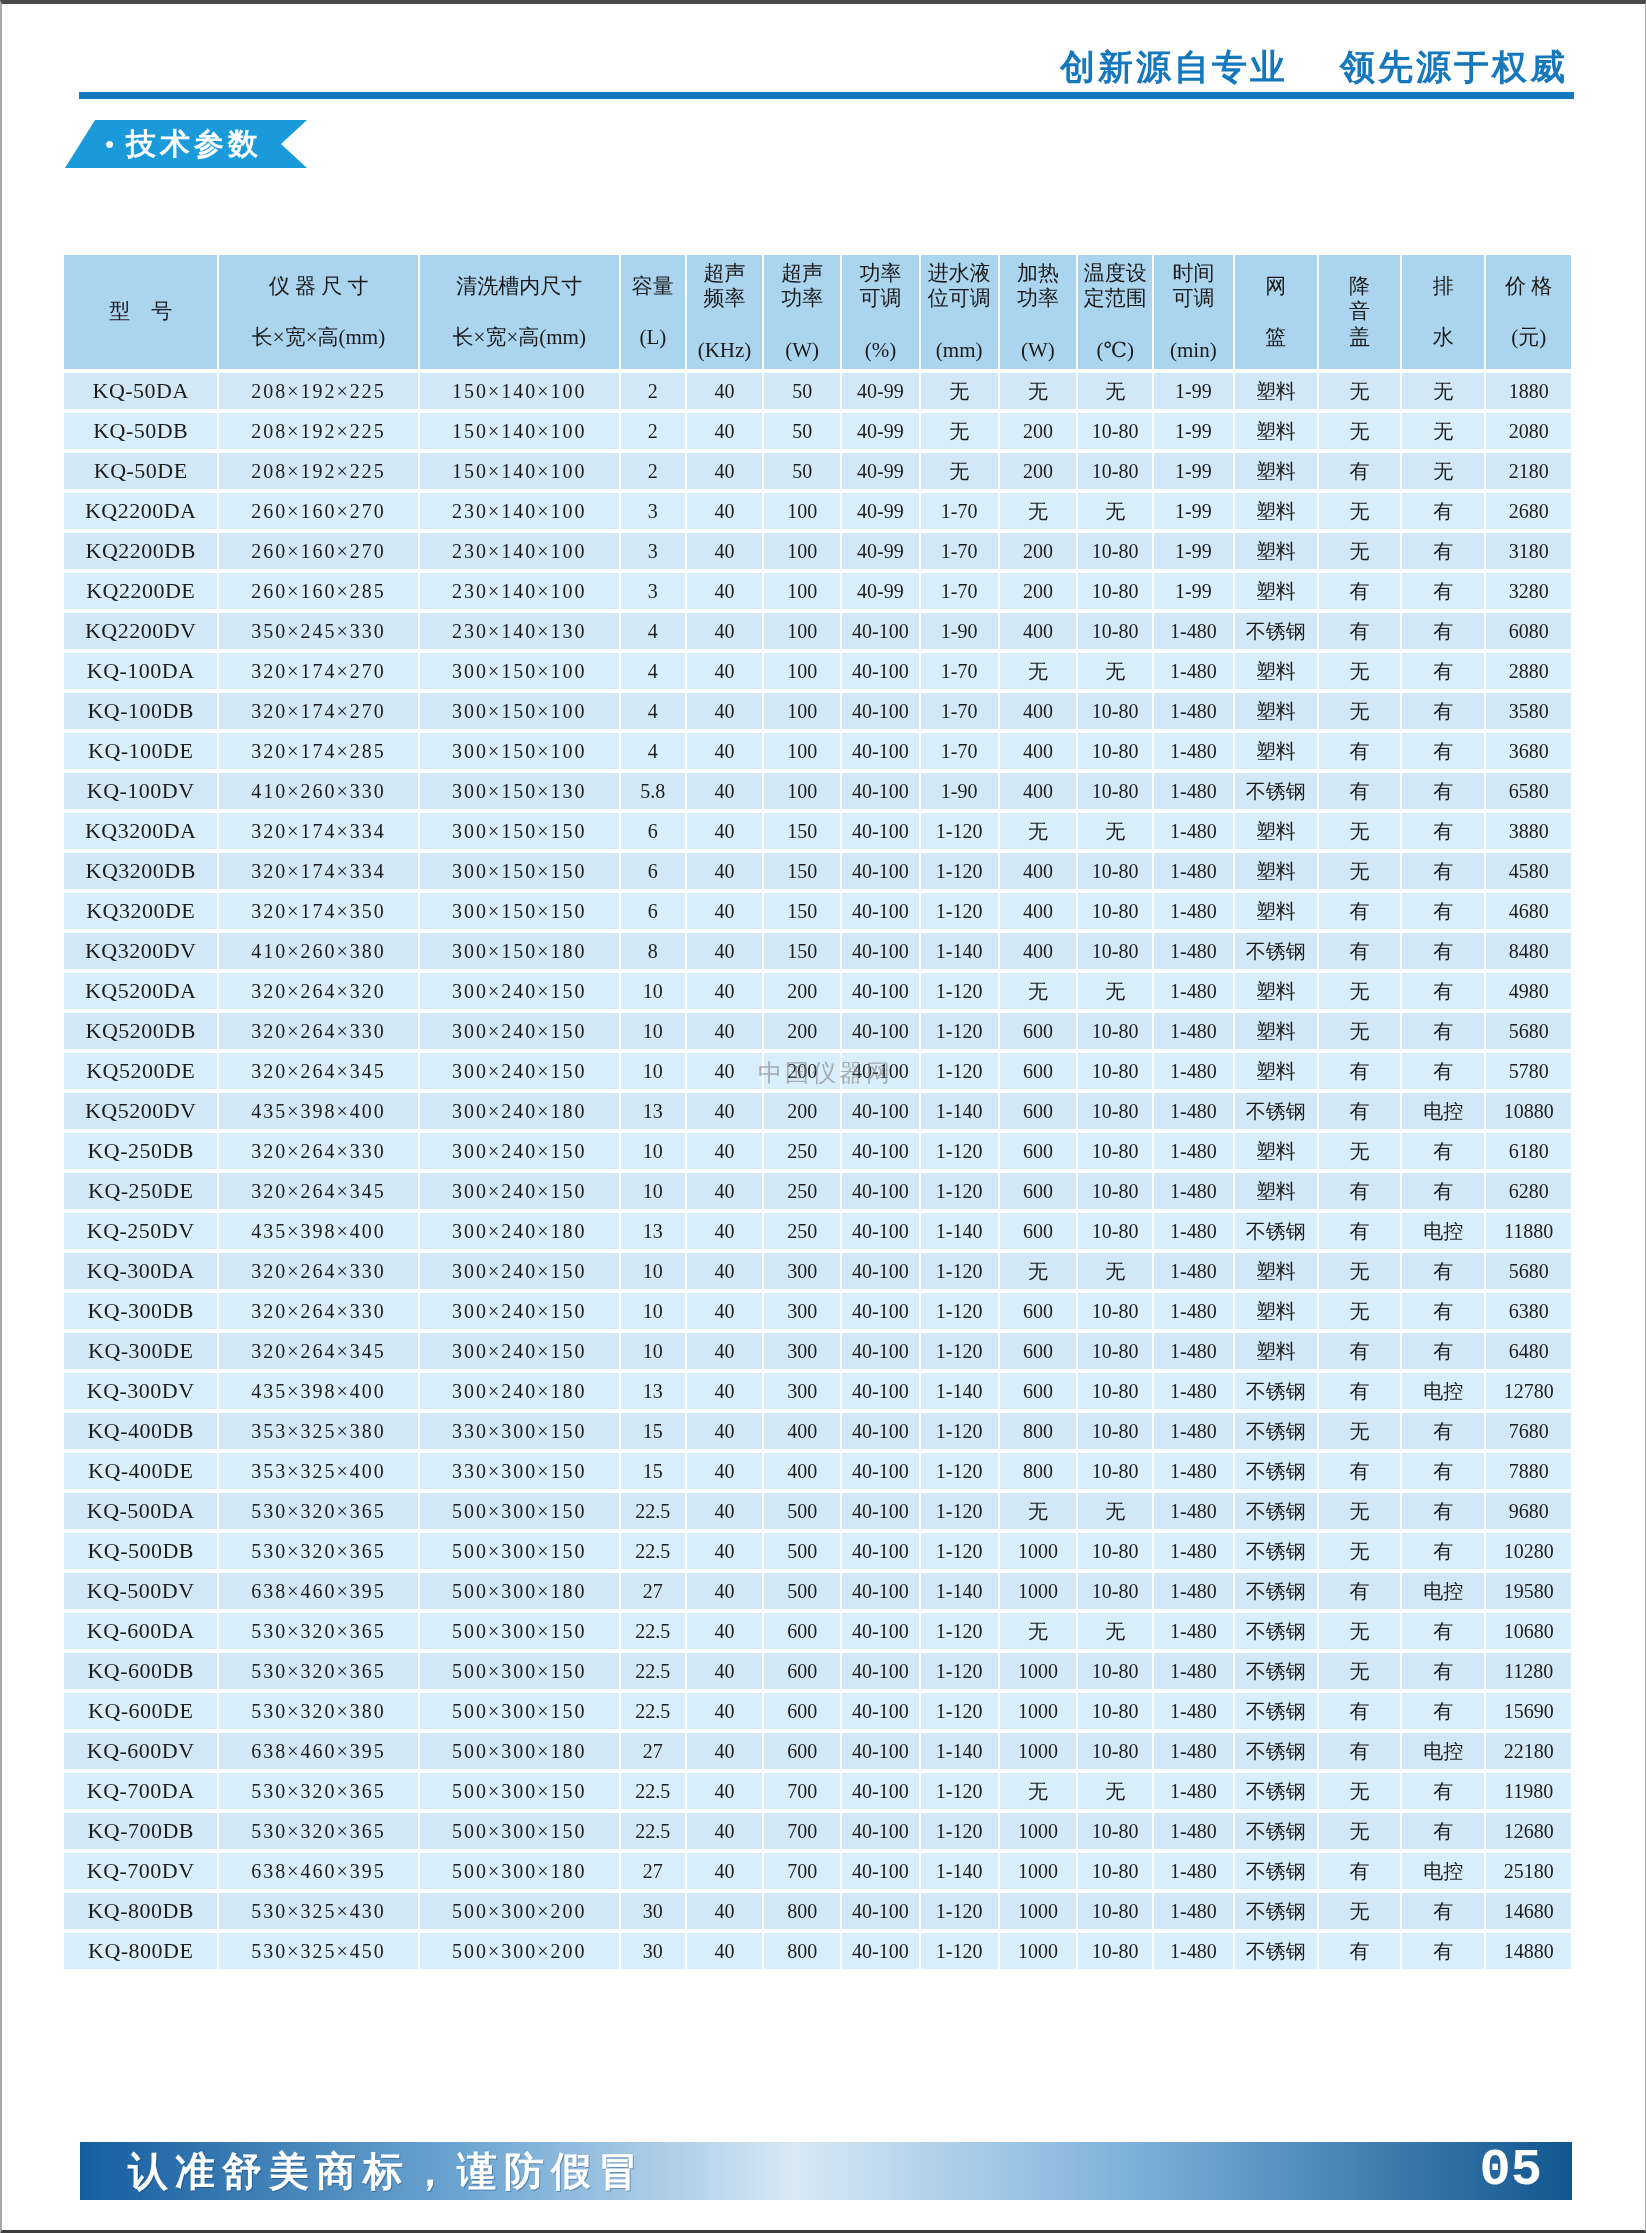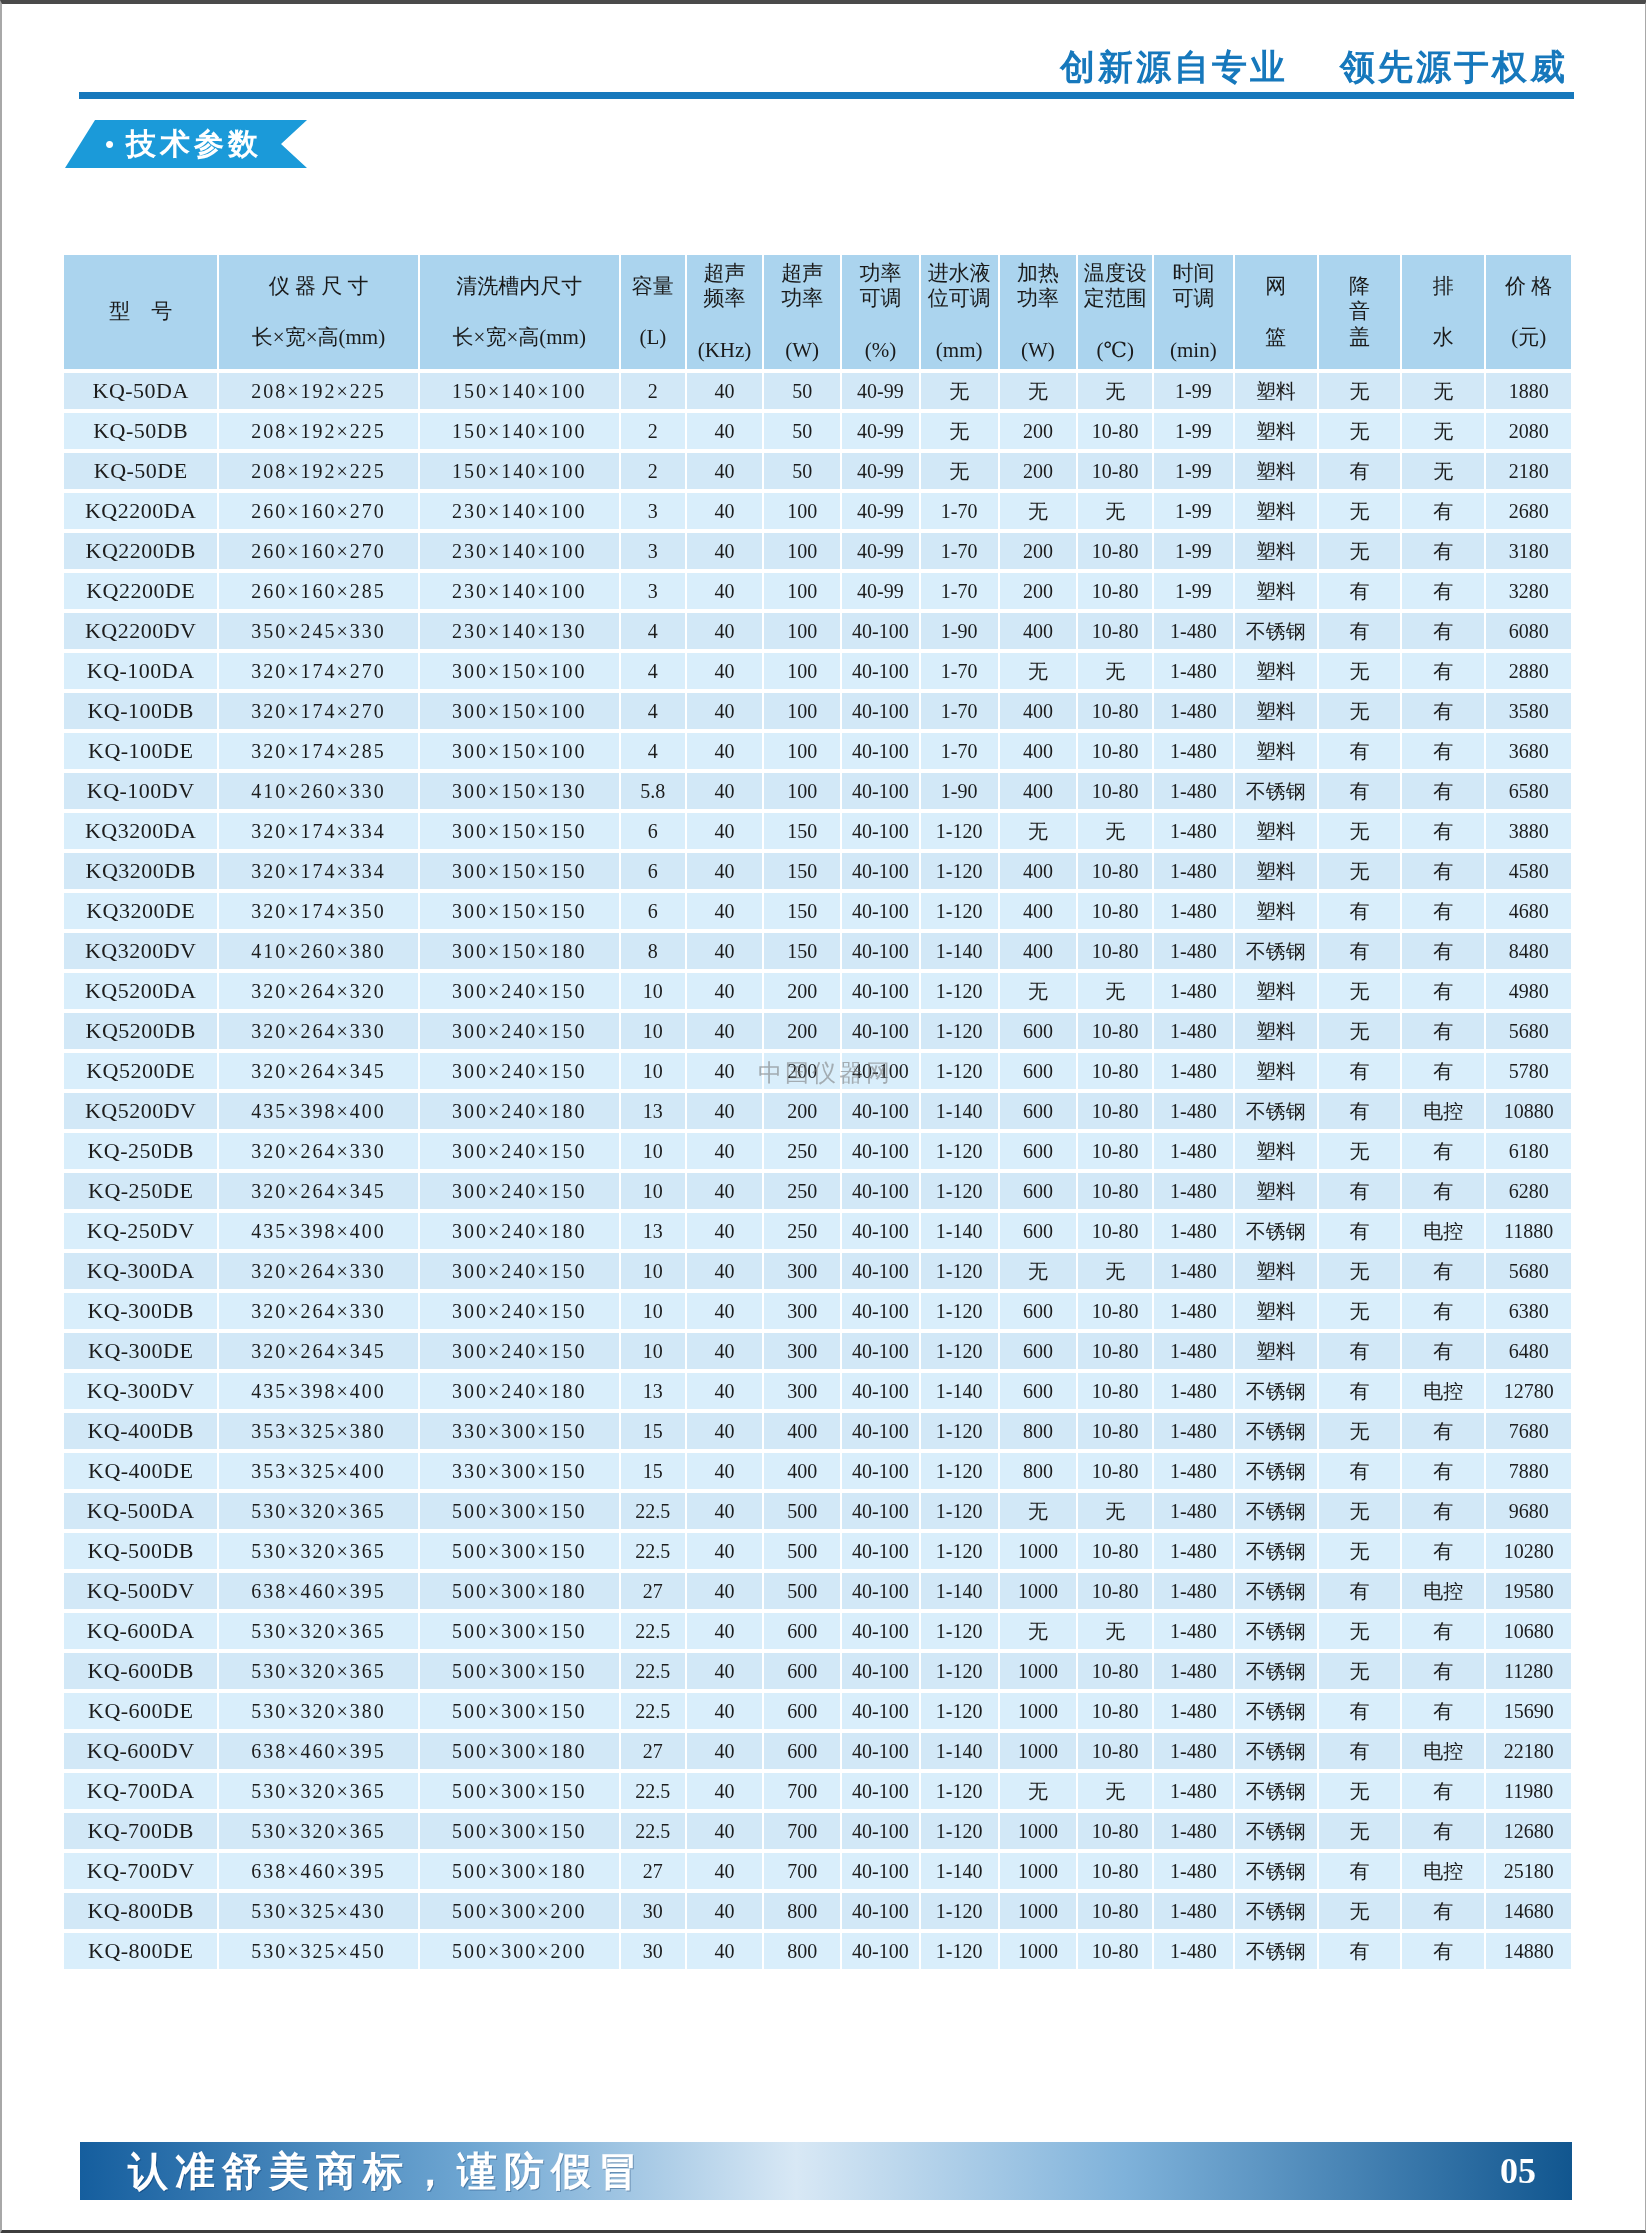--- a/index.html
+++ b/index.html
@@ -76,23 +76,23 @@
     position:absolute;left:78px;top:2138px;width:1492px;height:58px;
     background:linear-gradient(90deg,#155e9e 0%,#6ea6d2 26%,#d8e8f5 48%,#7fb2da 70%,#11568f 100%);
   }
   .footer-text{
     position:absolute;left:48px;top:0;line-height:58px;
     color:#ffffff;font-size:40px;font-weight:bold;letter-spacing:7px;
     font-family:"Liberation Sans","DejaVu Sans",sans-serif;
     text-shadow:1px 1px 0 rgba(0,40,90,0.35);
   }
   .footer-page{
-    position:absolute;right:36px;top:0;line-height:58px;
-    color:#ffffff;font-size:36px;font-weight:bold;
-    font-family:Liberation Serif, serif;
+    position:absolute;right:30px;top:0;line-height:58px;
+    color:#ffffff;font-size:52px;font-weight:bold;
+    font-family:Liberation Mono, monospace;
   }
 </style>
 </head>
 <body>
 
 <div class="page">
 
   <div class="top-slogan">
     <span>创新源自专业</span><span class="slogan-gap"></span><span>领先源于权威</span>
   </div>

